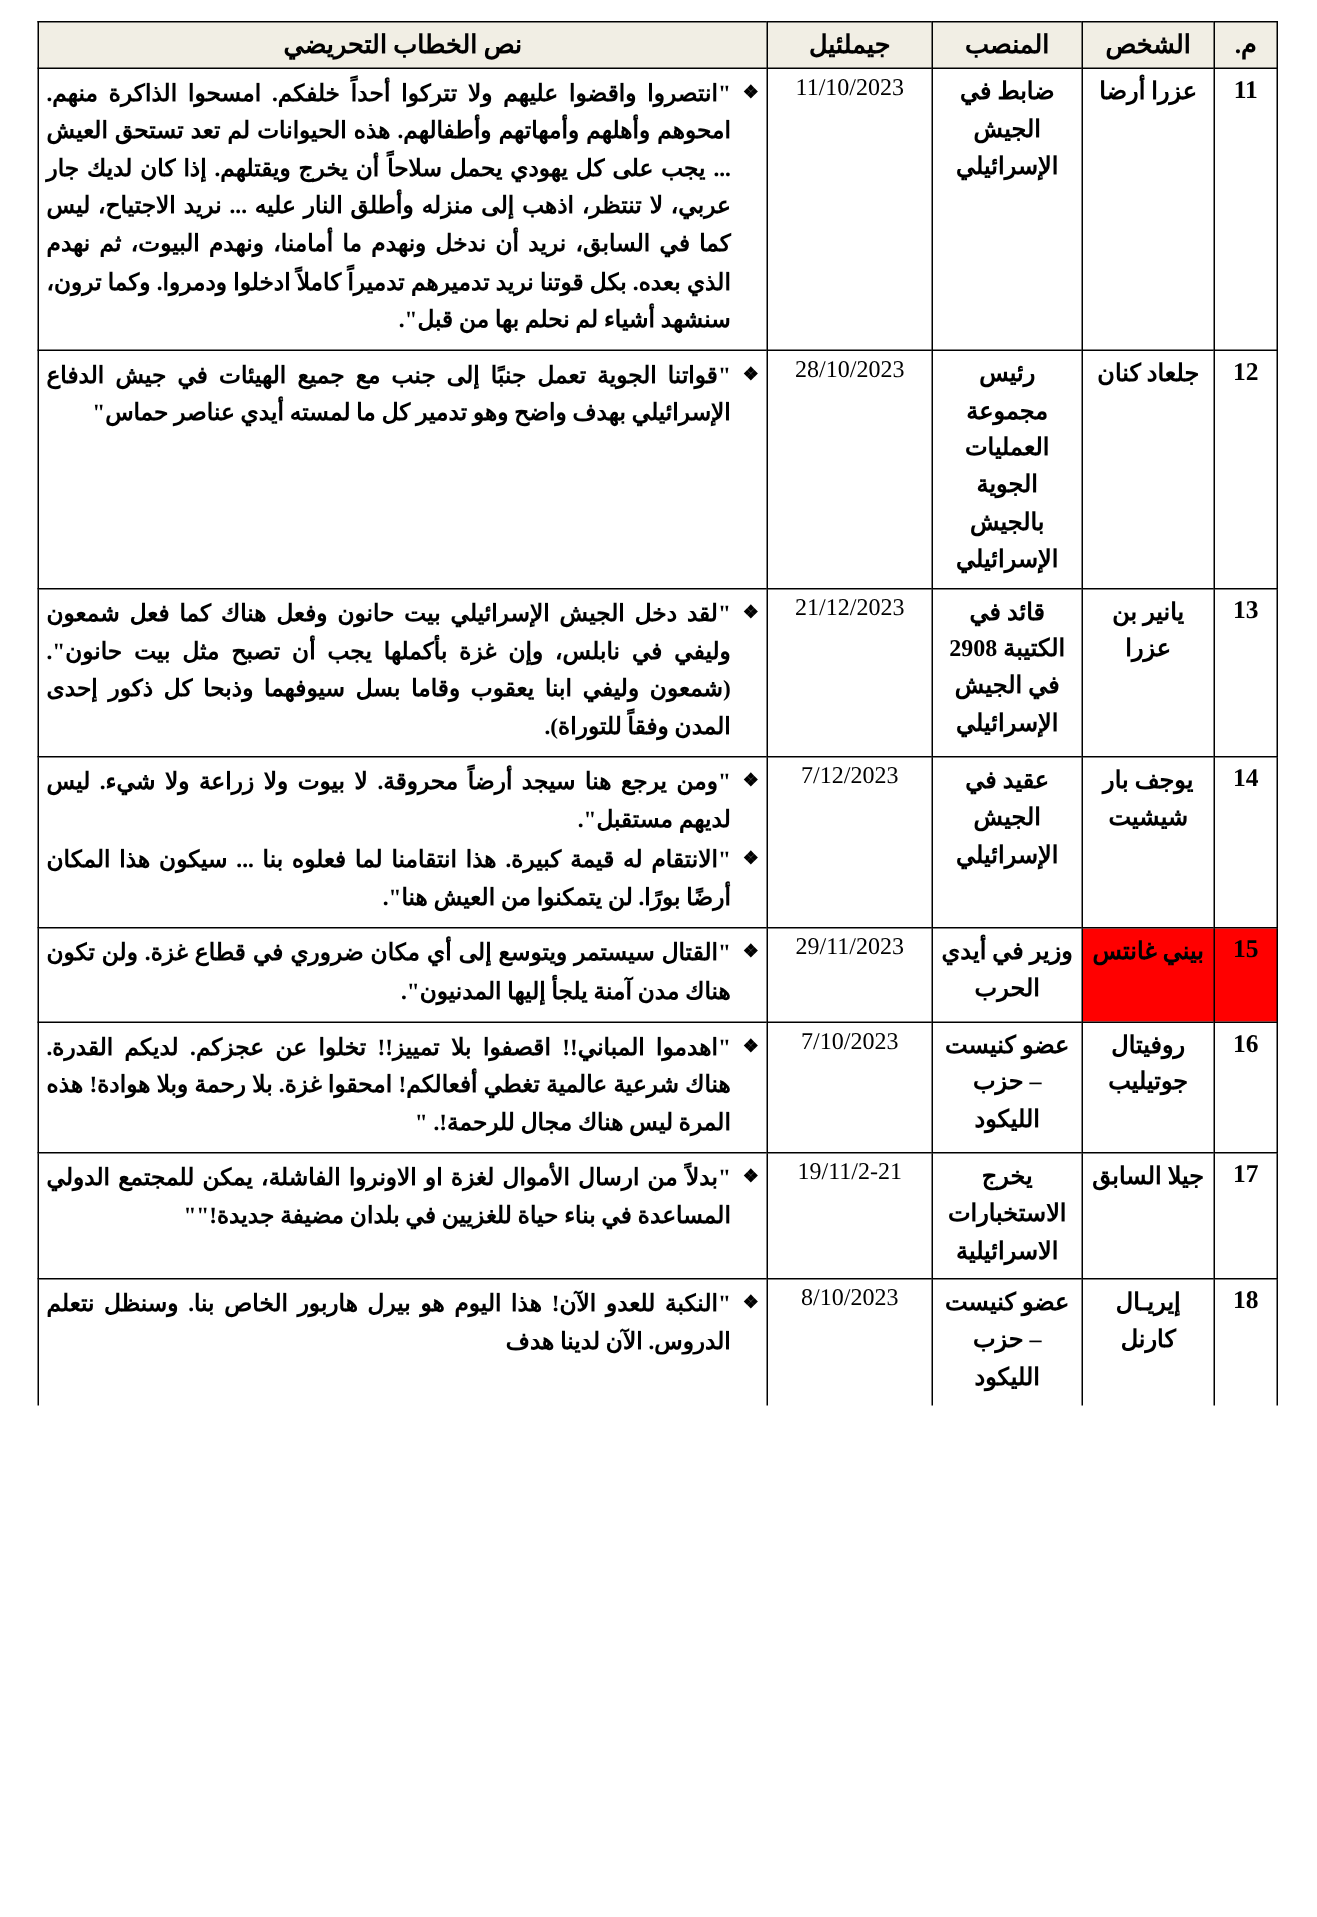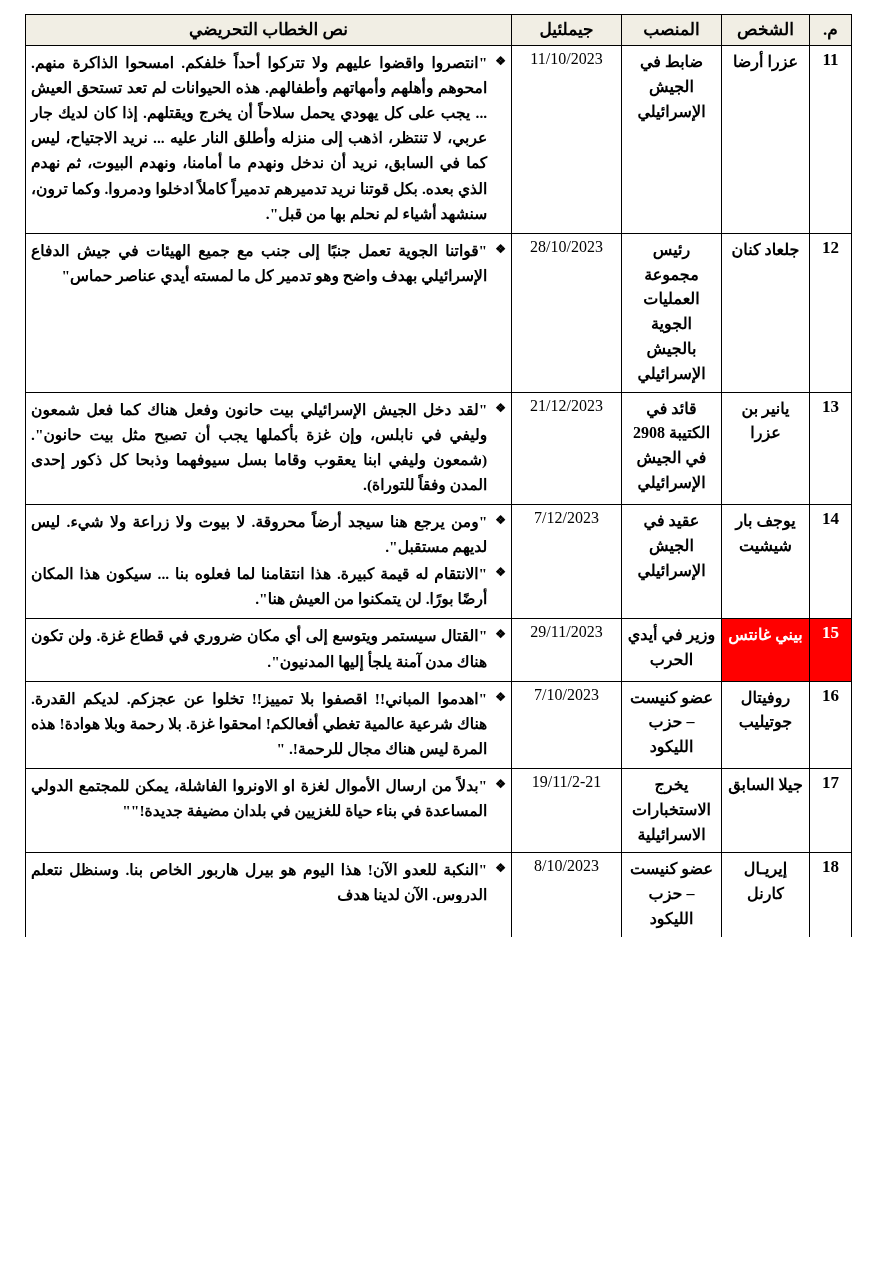--- a/index.html
+++ b/index.html
@@ -91,21 +91,21 @@
     flex: 0 0 auto;
     font-size: 12px;
     line-height: 1.75;
     padding-top: 1px;
   }
   .bullet-text {
     flex: 1 1 auto;
   }
   .highlight-red {
     background: #ff0000;
-    color: #ffffff;
+    color: #000000;
   }
   tr.row-last td {
     border-bottom: none;
   }
   .clip-last {
     max-height: 46px;
     overflow: hidden;
     display: block;
   }
 </style>

